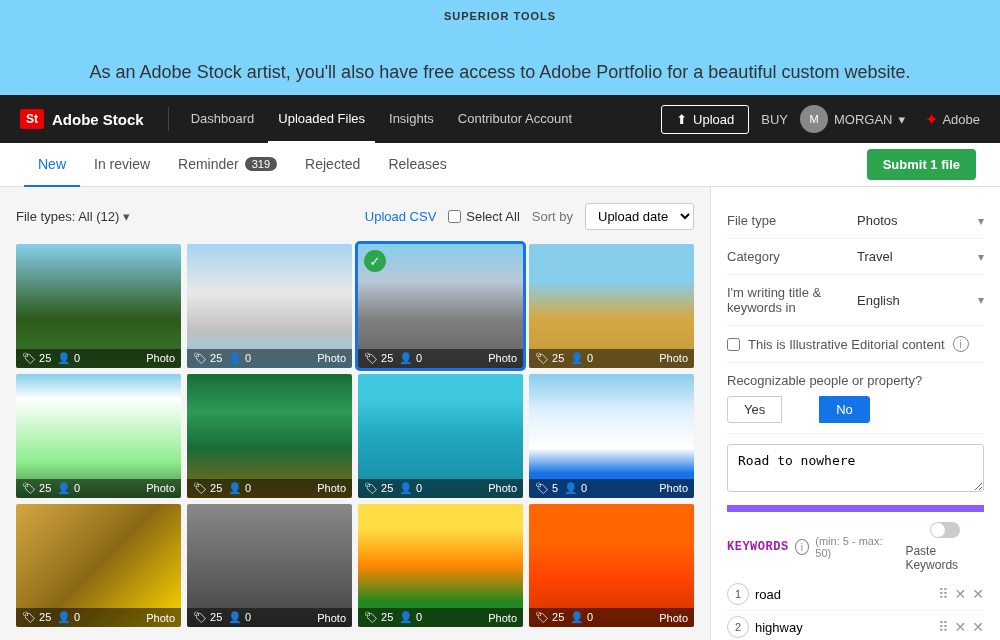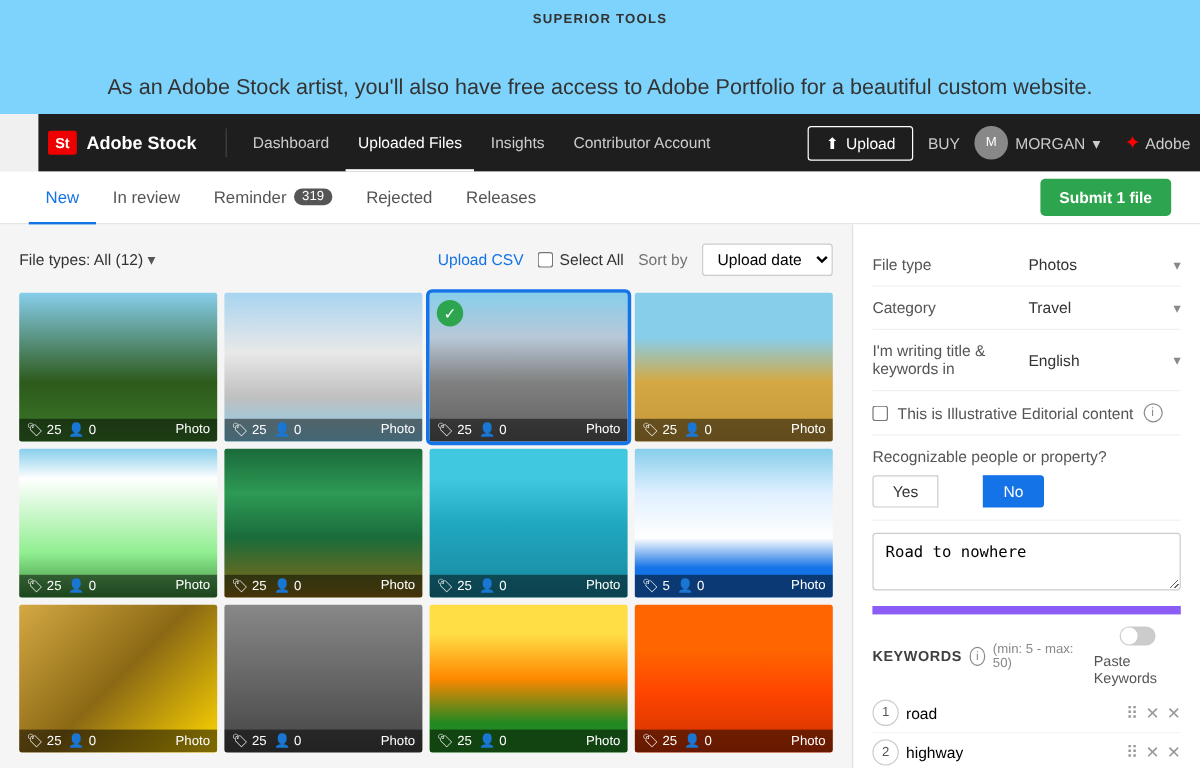--- a/index.html
+++ b/index.html
@@ -23,24 +23,23 @@
       color: #333;
       font-weight: 400;
       margin-top: 40px;
     }
 
     
     .navbar {
       background: #1e1e1e;
       display: flex;
       align-items: center;
-      padding: 0 8px;
+      padding: 0 20px;
       height: 48px;
       gap: 0;
-      margin-left: 32px;
     }
     .navbar-logo {
       display: flex;
       align-items: center;
       gap: 8px;
       color: white;
       font-weight: 700;
       font-size: 15px;
       margin-right: 12px;
     }
@@ -355,21 +354,21 @@
       font-size: 13px;
       min-height: 48px;
       resize: vertical;
     }
     .keywords-header {
       display: flex;
       align-items: center;
       gap: 6px;
       padding: 10px 0 6px;
     }
-    .keywords-label { font-size: 12px; color: #404040; font-weight: 600; letter-spacing: 0.5px; }
+    .keywords-label { font-size: 12px; color: #a21caf; font-weight: 600; letter-spacing: 0.5px; font-family: Liberation Mono, monospace; }
     .keywords-spacer { flex: 1; }
     .paste-toggle {
       display: flex;
       align-items: center;
       gap: 6px;
       font-size: 12px;
       color: #555;
       flex-direction: column;
     }
     .toggle-track {

